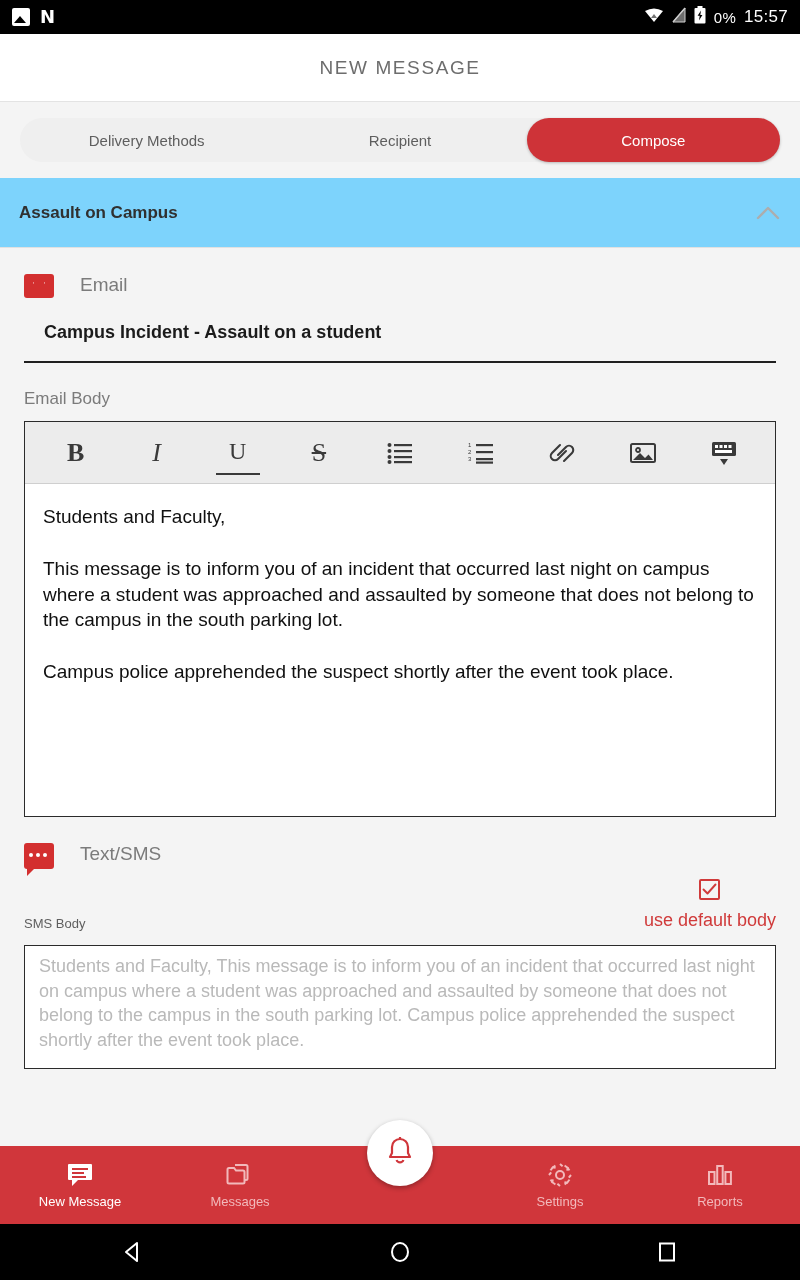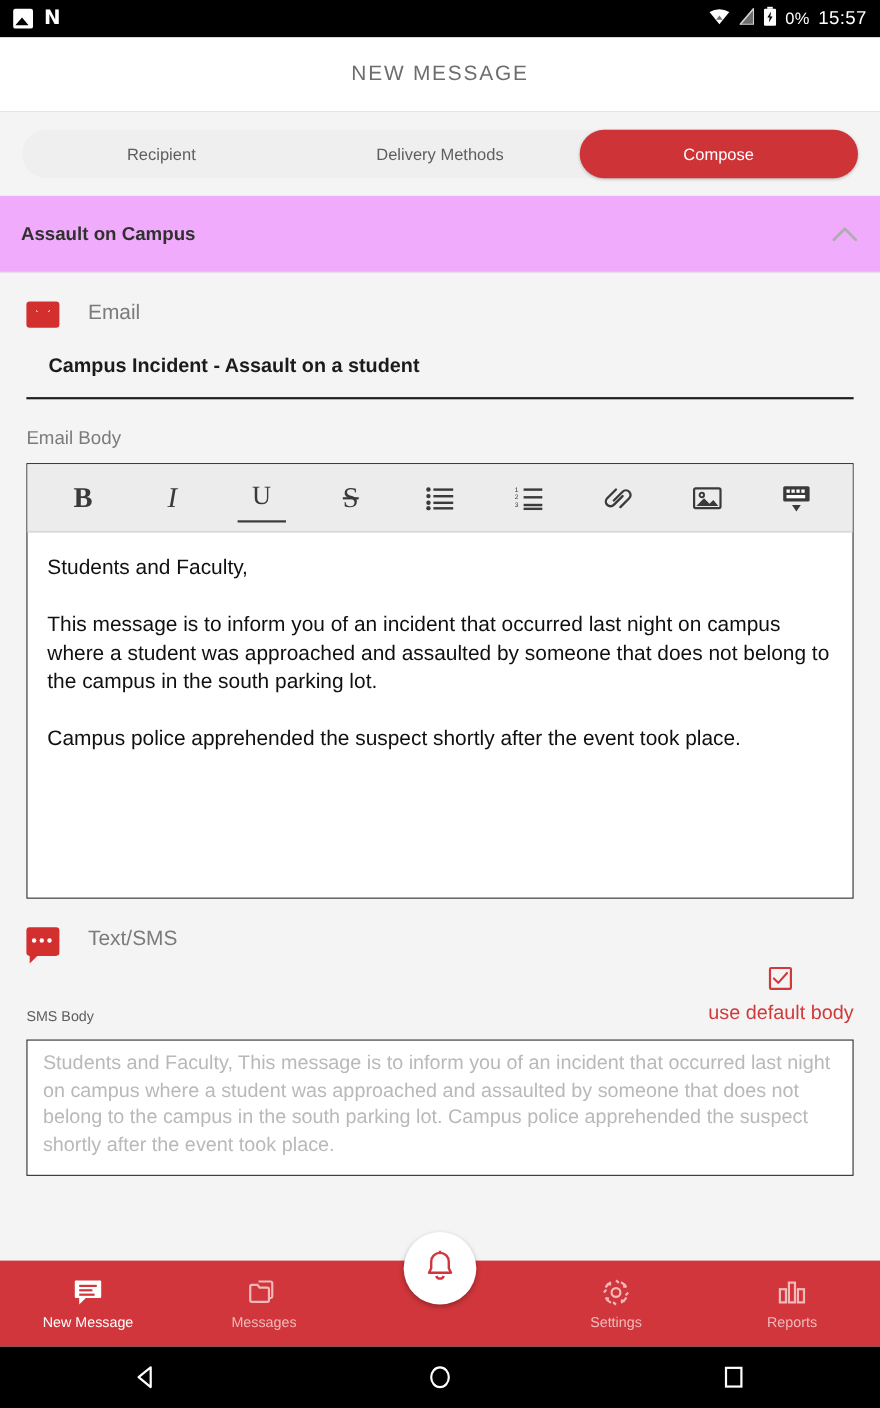--- a/index.html
+++ b/index.html
@@ -45,21 +45,21 @@
   }
   .tab {
     flex: 1; display: flex; align-items: center; justify-content: center;
     font-size: 15px; color: #5e5e5e; border-radius: 22px; cursor: default;
   }
   .tab.active { background: #ce3338; color: #fff; box-shadow: 0 1px 3px rgba(0,0,0,.25); }
 
   
   .section-head {
     flex: 0 0 70px; display: flex; align-items: center; padding: 0 19px 0 19px;
-    background: #f0abfc; border-bottom: 1px solid #e1e1e1;
+    background: #7dd3fc; border-bottom: 1px solid #e1e1e1;
   }
   .section-head .st { font-size: 17px; font-weight: 700; color: #303030; }
   .chev-up {
     margin-left: auto; width: 26px; height: 16px; position: relative;
   }
   .chev-up svg { display: block; }
 
   
   .content { flex: 1 1 auto; background: #f4f4f4; overflow: hidden; position: relative; }
 
@@ -186,22 +186,22 @@
       <span class="sb-time">15:57</span>
     </div>
   </div>
 
   <div class="titlebar">
     <div class="t">NEW MESSAGE</div>
   </div>
 
   <div class="tabwrap">
     <div class="tabs">
+      <div class="tab">Delivery Methods</div>
       <div class="tab">Recipient</div>
-      <div class="tab">Delivery Methods</div>
       <div class="tab active">Compose</div>
     </div>
   </div>
 
   <div class="section-head">
     <div class="st">Assault on Campus</div>
     <span class="chev-up">
       <svg width="26" height="16" viewBox="0 0 26 16">
           <polyline points="3,13 13,3 23,13" fill="none" stroke="#adadad" stroke-width="2.4" stroke-linecap="round" stroke-linejoin="round"></polyline>
         </svg>

